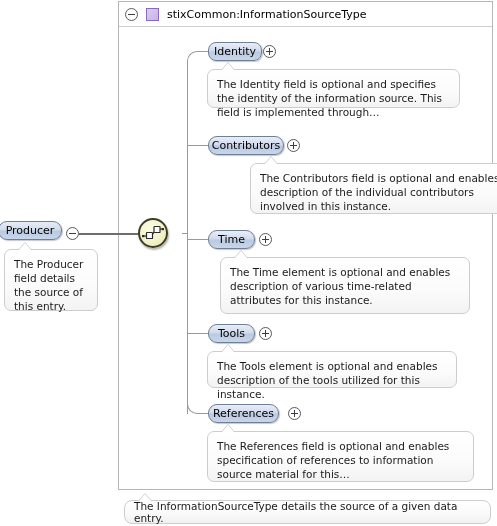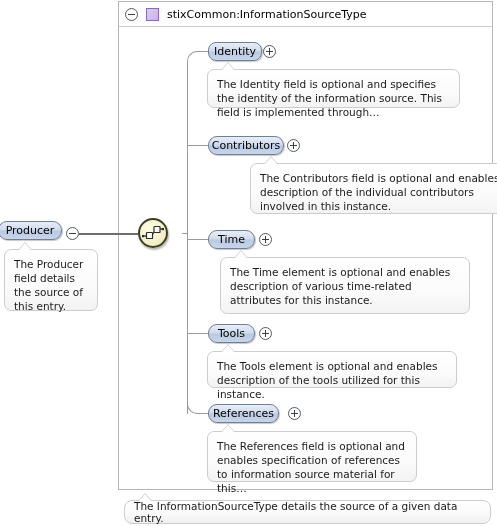--- a/index.html
+++ b/index.html
@@ -306,21 +306,21 @@
 <div class="bubble" style="left:207px; top:351px; width:250px; height:37px;">
   <span class="tail"></span>
   <span class="tail-fill"></span>
   <span>The Tools element is optional and enables description of the tools utilized for this instance.</span>
 </div>
 
 <div class="node" style="left:208px; top:404px; width:71px;">
   <span>References</span>
 </div>
 <span class="toggle plus" style="position:absolute; left:288px; top:407px;"></span>
-<div class="bubble" style="left:207px; top:431px; width:210px; height:51px;">
+<div class="bubble" style="left:207px; top:431px; width:267px; height:51px;">
   <span class="tail"></span>
   <span class="tail-fill"></span>
   <span>The References field is optional and enables specification of references to information source material for this…</span>
 </div>
 
 <div class="caption">
   <span class="tail" style="position:absolute; top:-8px; left:13px; width:0; height:0; border-left:7px solid transparent; border-right:7px solid transparent; border-bottom:8px solid #cdcdcd;"></span>
   <span class="tail-fill" style="position:absolute; top:-7px; left:14px; width:0; height:0; border-left:6px solid transparent; border-right:6px solid transparent; border-bottom:7px solid #ffffff;"></span>
   <span>The InformationSourceType details the source of a given data entry.</span>
 </div>

